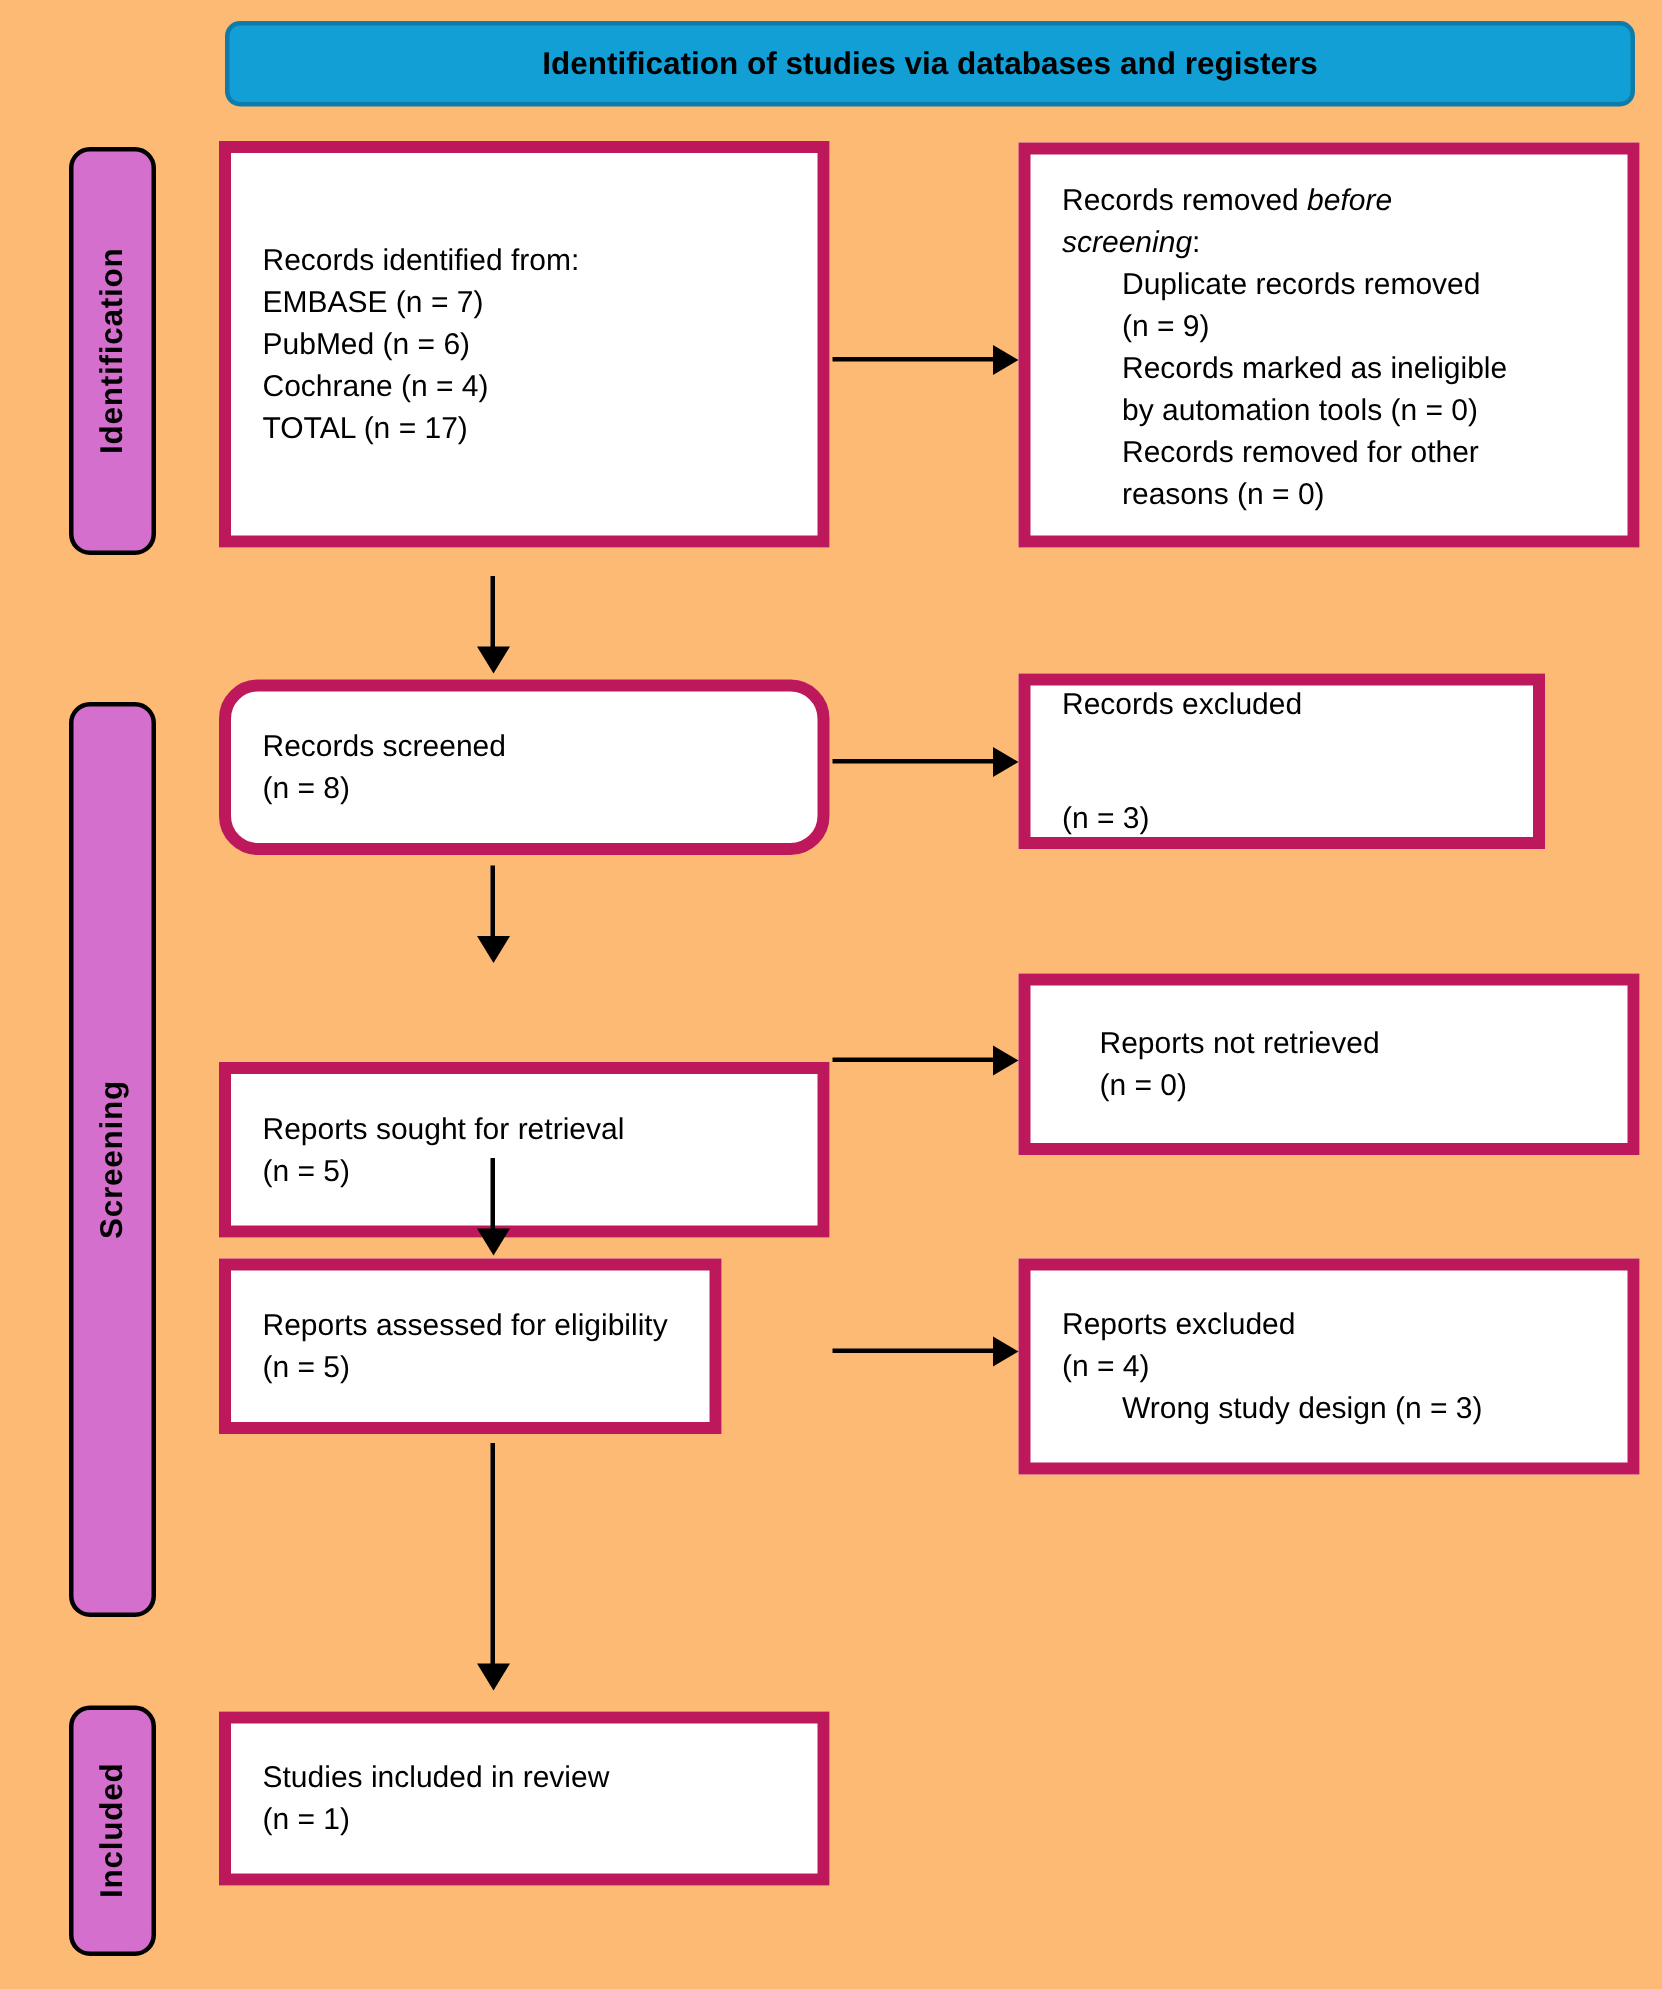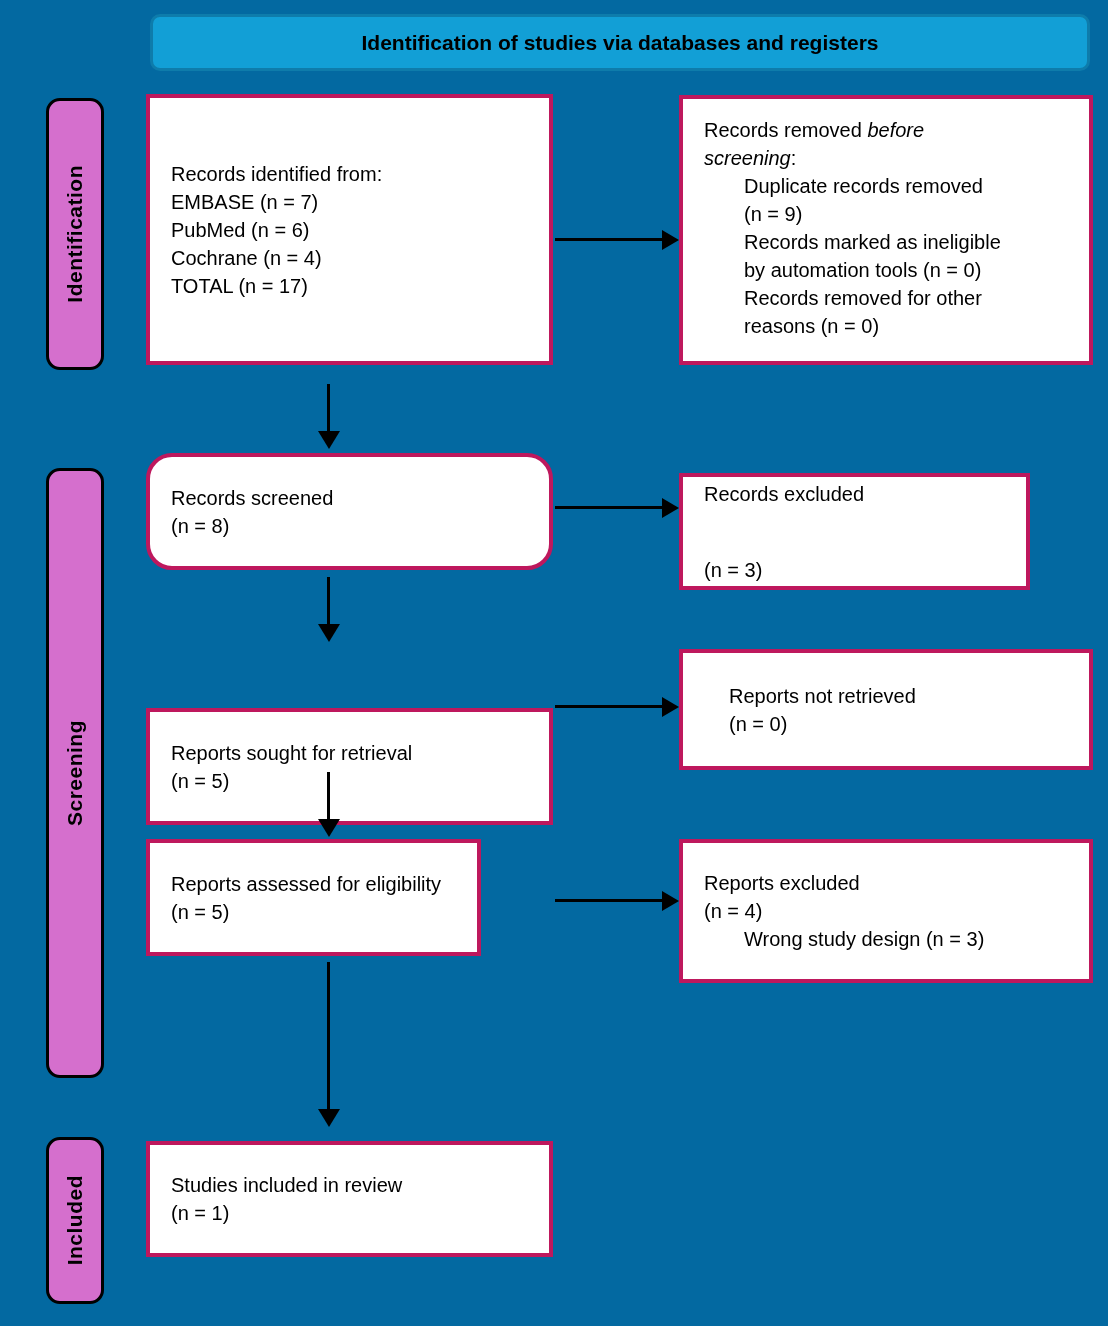--- a/index.html
+++ b/index.html
@@ -5,21 +5,21 @@
   * { margin:0; padding:0; box-sizing:border-box; }
   html,body { background:#ffffff; }
   body {
     font-family:"Liberation Sans","DejaVu Sans",sans-serif;
     color:#000;
   }
   .canvas {
     position:relative;
     width:1108px;
     height:1326px;
-    background:#0369a1;
+    background:#fdba74;
     overflow:hidden;
   }
 
   
   .header-banner {
     position:absolute;
     left:150px; top:14px;
     width:940px; height:57px;
     background:var(--header-bg,#129fd6);
     border:3px solid var(--header-border,#0e7cab);
@@ -45,32 +45,32 @@
     letter-spacing:0.5px;
   }
   #stage-identification { top:98px;  height:272px; }
   #stage-screening      { top:468px; height:610px; }
   #stage-included       { top:1137px;height:167px; }
 
   
   .box {
     position:absolute;
     background:#fff;
-    border:4px solid #be185d;
+    border:8px solid #be185d;
     display:flex; flex-direction:column; justify-content:center;
     padding:10px 14px 10px 21px;
     font-size:20px; line-height:28px;
   }
   .line { white-space:pre-wrap; }
   .indent { padding-left:40px; }
 
   #box-records-identified   { left:146px; top:94px;   width:407px; height:271px; }
   #box-records-removed      { left:679px; top:95px;   width:414px; height:270px; justify-content:flex-start; padding-top:17px; }
   #box-records-screened     { left:146px; top:453px;  width:407px; height:117px;border-radius:26px; }
-  #box-records-excluded     { left:679px; top:473px;  width:351px; height:117px;gap:48px; }
+  #box-records-excluded     { left:679px; top:449px;  width:351px; height:117px;gap:48px; }
   #box-reports-sought       { left:146px; top:684px;  width:407px; height:117px;margin-top:24px; }
   #box-reports-not-retrieved{ left:679px; top:649px;  width:414px; height:121px;padding-left:46px; }
   #box-reports-assessed     { left:146px; top:839px;  width:335px; height:117px; }
   #box-reports-excluded     { left:679px; top:839px;  width:414px; height:144px; }
   #box-studies-included     { left:146px; top:1141px; width:407px; height:116px; }
 
   
   .arrow-h {
     position:absolute; height:3px; background:#000;
   }

